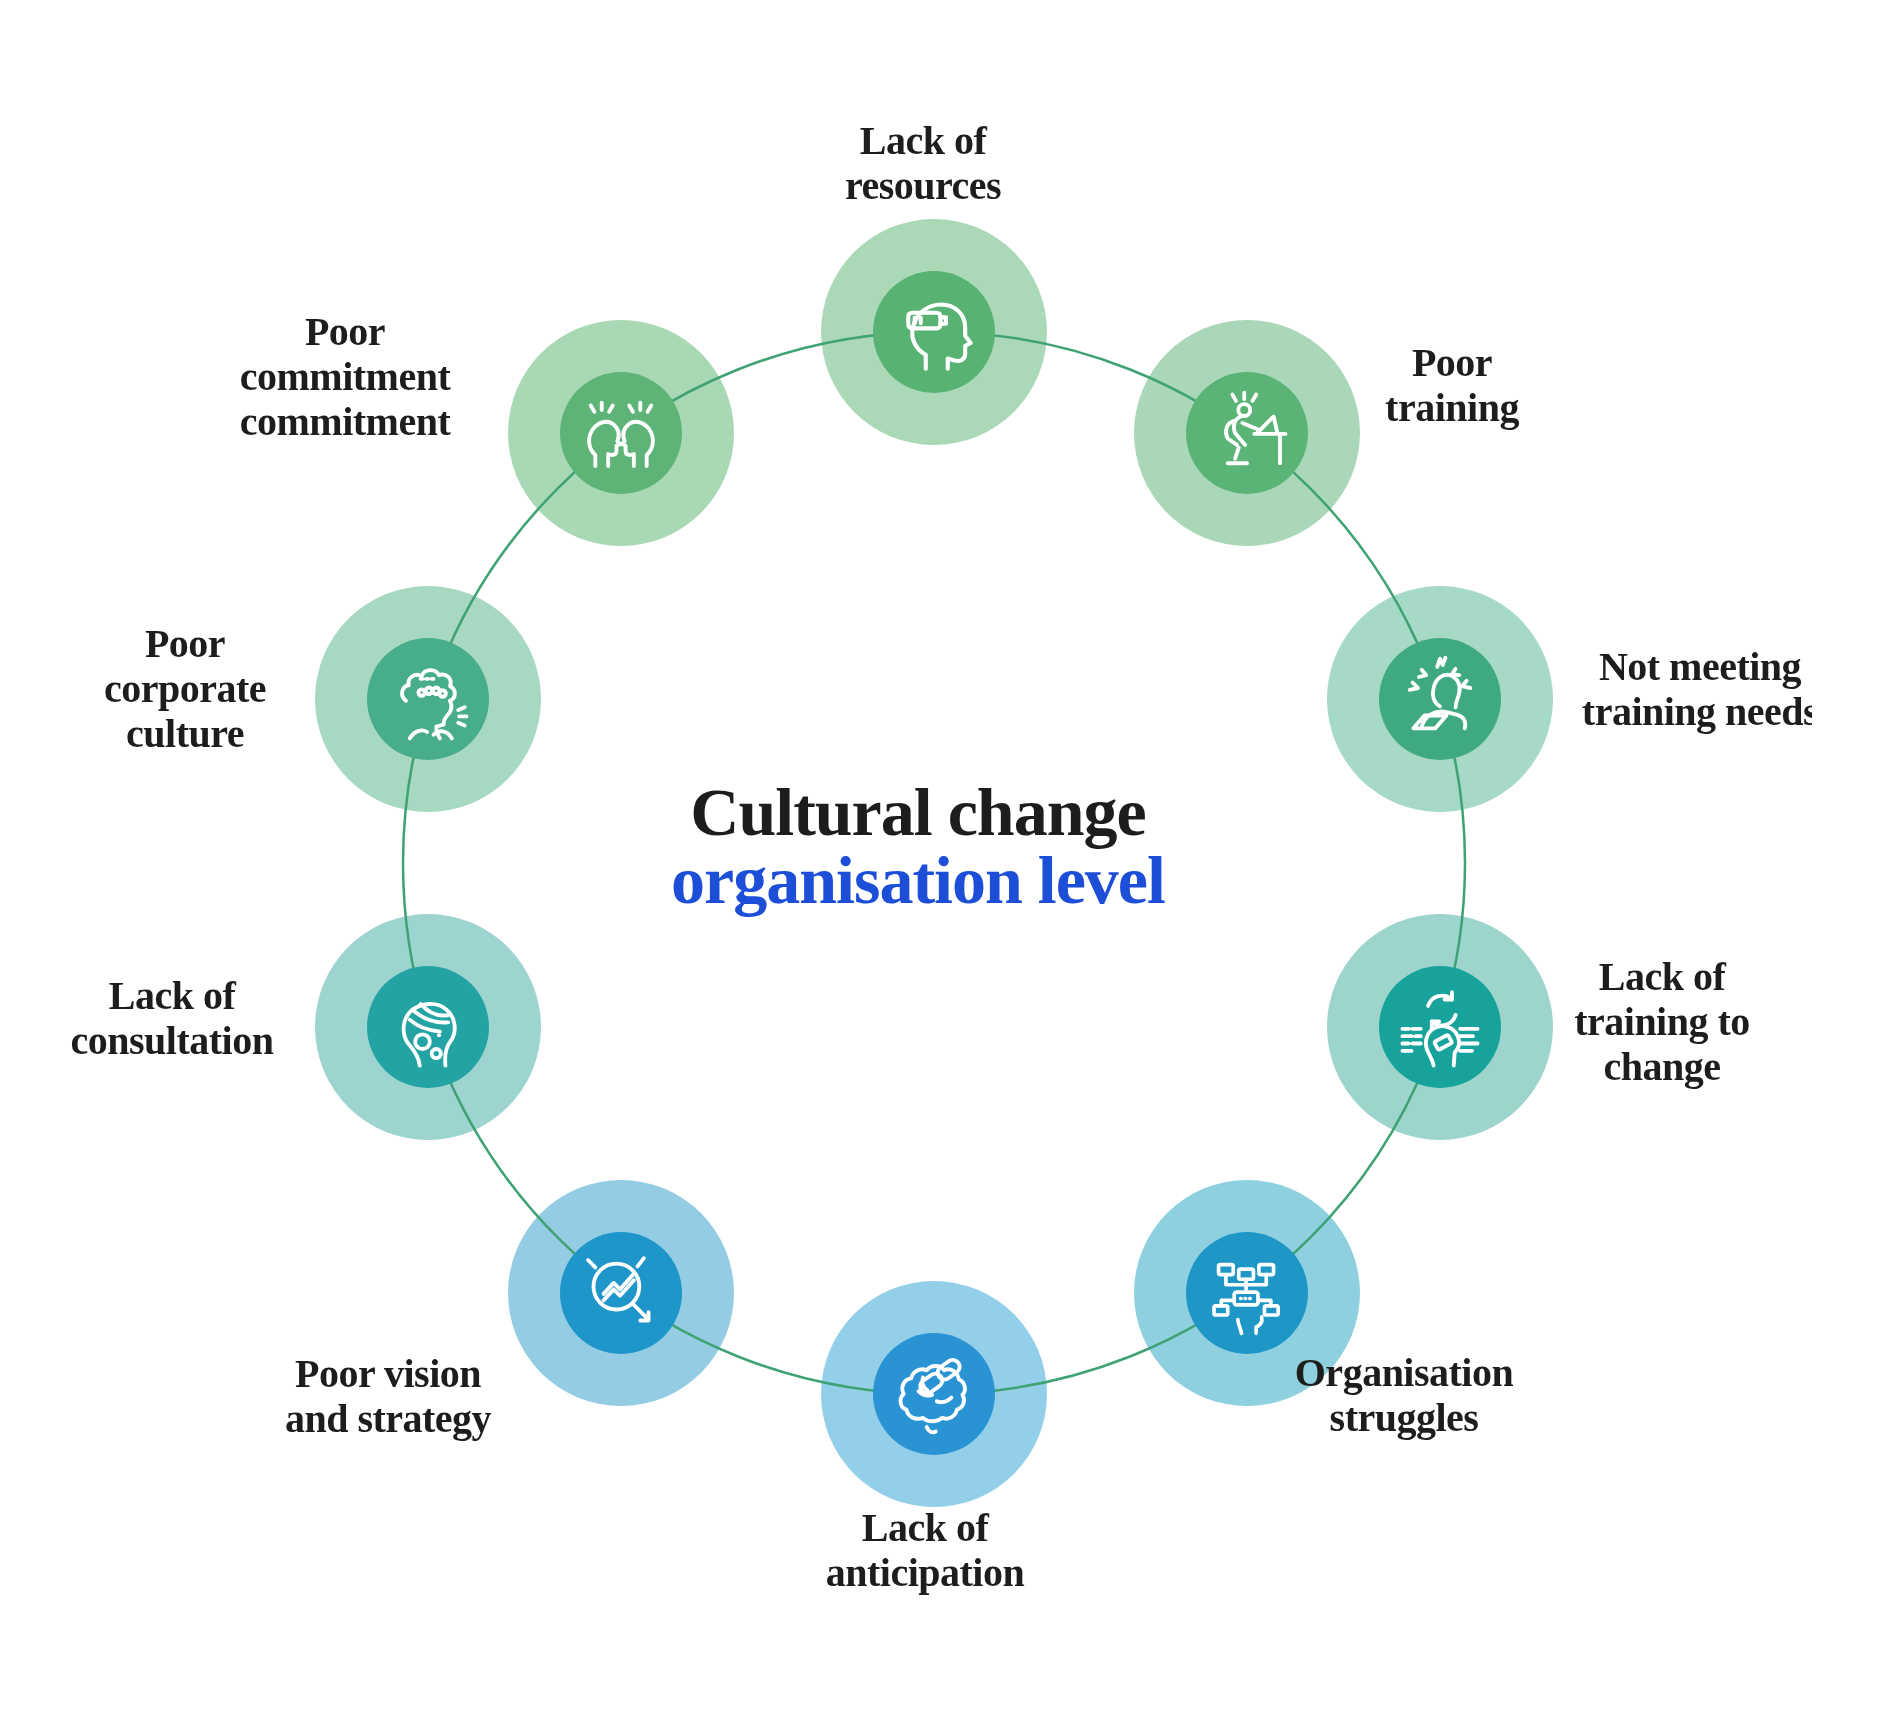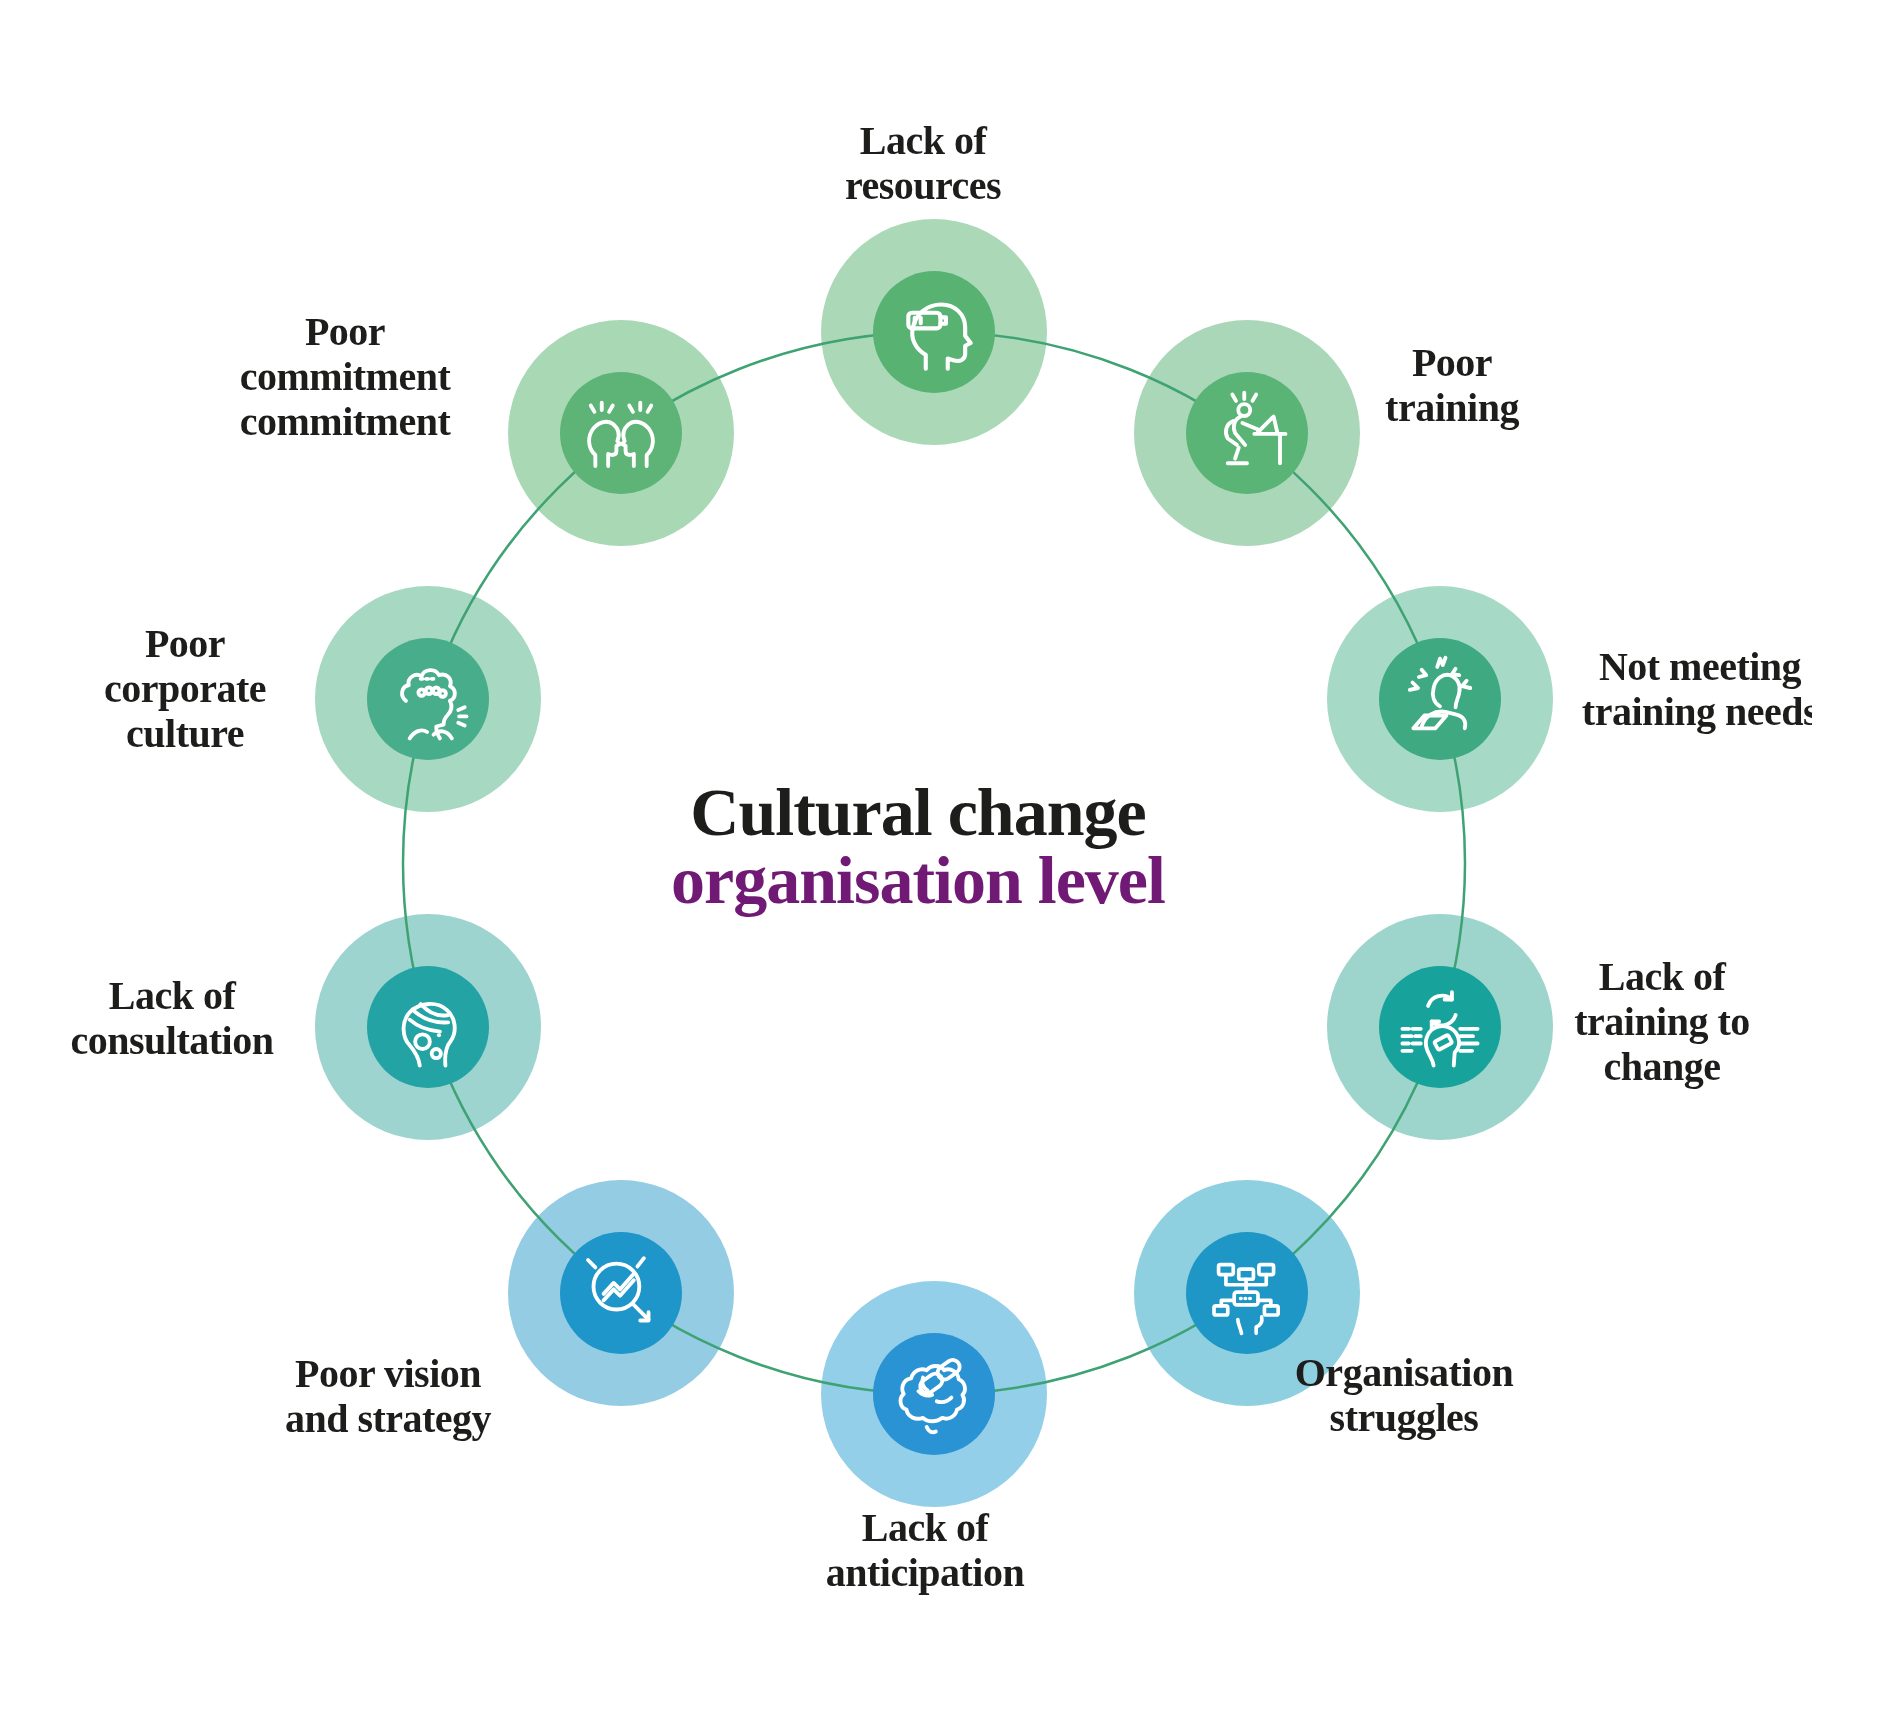--- a/index.html
+++ b/index.html
@@ -242,15 +242,15 @@
         </span>
       </div>
       <div class="node-label" style="left: 345px; top: 376px;">
         <div>Poor</div>
         <div>commitment</div>
         <div>commitment</div>
       </div>
     </div>
   <div class="title">
     <div>Cultural change</div>
-    <div id="title-accent" style="color: #701a75;">organisation level</div>
+    <div id="title-accent" style="color: #1d4ed8;">organisation level</div>
   </div>
 </div>
 
 </body></html>

